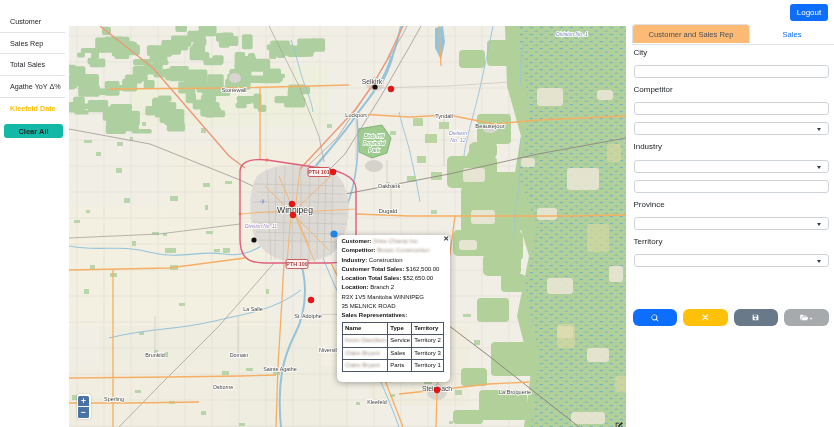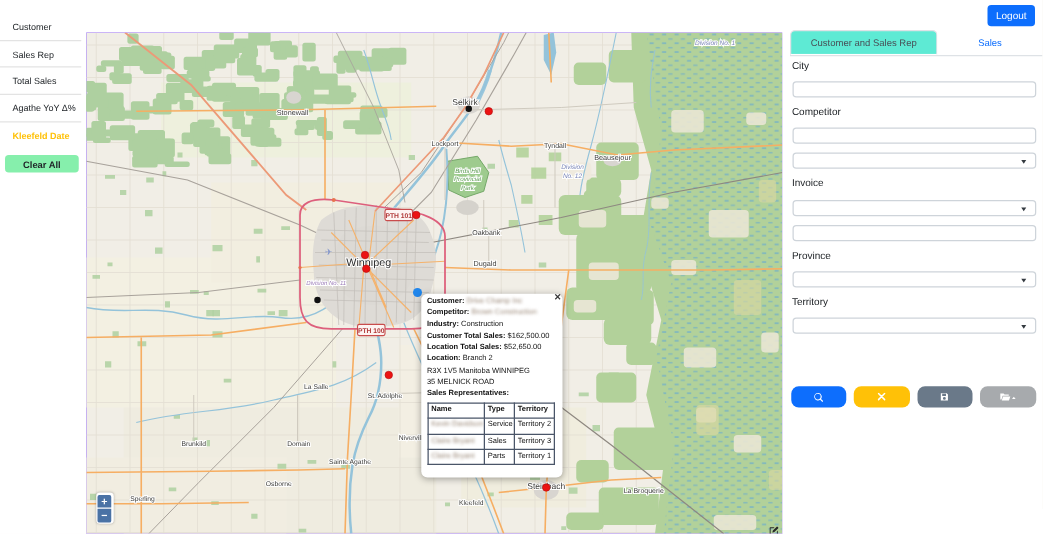--- a/index.html
+++ b/index.html
@@ -10,21 +10,21 @@
 
 #logout { position:absolute; left:790px; top:4px; width:38px; height:17px;
   background:#0d6efd; color:#fff; font-size:8px; border:none; border-radius:3px;
   display:flex; align-items:center; justify-content:center; }
 
 
 #sidebar { position:absolute; left:0; top:11px; width:65px; }
 .side-item { font-size:7.2px; color:#212529; height:21.7px; display:flex;
   align-items:center; padding-left:10px; border-bottom:1px solid #e3e3e3; }
 .side-item.active { color:#ffc107; font-weight:bold; border-bottom:none; }
-#clearall { margin:4.5px 0 0 4px; width:59px; height:14.5px; background:#86efac;
+#clearall { margin:4.5px 0 0 4px; width:59px; height:14.5px; background:#14b8a6;
   color:#212529; font-size:7.5px; font-weight:bold; border-radius:3px;
   display:flex; align-items:center; justify-content:center; }
 
 
 #map { position:absolute; left:69px; top:26px; width:557px; height:401px;
   background:#8b5cf6; overflow:hidden; }
 
 
 #zoomctl { position:absolute; left:7.5px; top:368px; width:14px; background:#fff;
   border-radius:3px; padding:1.5px; box-shadow:0 0 2px rgba(0,0,0,0.25); }
@@ -46,21 +46,21 @@
 #popup table { border-collapse:collapse; margin-top:1.2px; table-layout:fixed; }
 #popup th, #popup td { border:1px solid #4a5568; font-size:6px; height:12.4px;
   padding:0 0 0 2.5px; text-align:left; overflow:hidden; }
 #popup th { font-weight:bold; }
 
 
 #rpanel { position:absolute; left:626px; top:24px; width:208px; height:403px; background:#fff; }
 #tabs { position:absolute; left:6px; top:0px; width:202px; height:20px; }
 #tabline { position:absolute; left:6px; top:19.5px; width:202px; border-bottom:1px solid #dee2e6; }
 .tab { position:absolute; top:0; height:20px; display:flex; align-items:center; justify-content:center; font-size:7.6px; }
-.tab.active { left:0; width:118px; background:#5eead4; border:1px solid #dee2e6; border-bottom:1px solid #fff;
+.tab.active { left:0; width:118px; background:#fdba74; border:1px solid #dee2e6; border-bottom:1px solid #fff;
   border-radius:4px 4px 0 0; color:#495057; z-index:2; }
 .tab.inactive { left:118px; width:84px; color:#0d6efd; }
 #form { position:absolute; left:7.5px; top:24px; width:195px; }
 .grp { margin-bottom:7px; }
 .grp label { display:block; font-size:8px; color:#212529; margin-bottom:8.2px; }
 .ctl { width:195px; height:13px; border:1px solid #ced4da; border-radius:3px; background:#fff; position:relative; }
 .ctl.sel:after { content:""; position:absolute; right:7px; top:5px; width:0; height:0;
   border-left:2.8px solid transparent; border-right:2.8px solid transparent; border-top:3.2px solid #343a40; }
 #btnrow { position:absolute; left:6.5px; top:285px; display:flex; gap:6px; }
 .bbtn { width:44.5px; height:17px; border-radius:6px; display:flex; align-items:center; justify-content:center; color:#fff; }
@@ -509,21 +509,21 @@
           <div class="ctl"></div>
         </div>
       <div class="grp">
           <label>Competitor</label>
           <div class="ctl"></div>
         </div>
       <div class="grp">
           <div class="ctl sel"></div>
         </div>
       <div class="grp">
-          <label>Invoice</label>
+          <label>Industry</label>
           <div class="ctl sel"></div>
         </div>
       <div class="grp">
           <div class="ctl"></div>
         </div>
       <div class="grp">
           <label>Province</label>
           <div class="ctl sel"></div>
         </div>
       <div class="grp">

